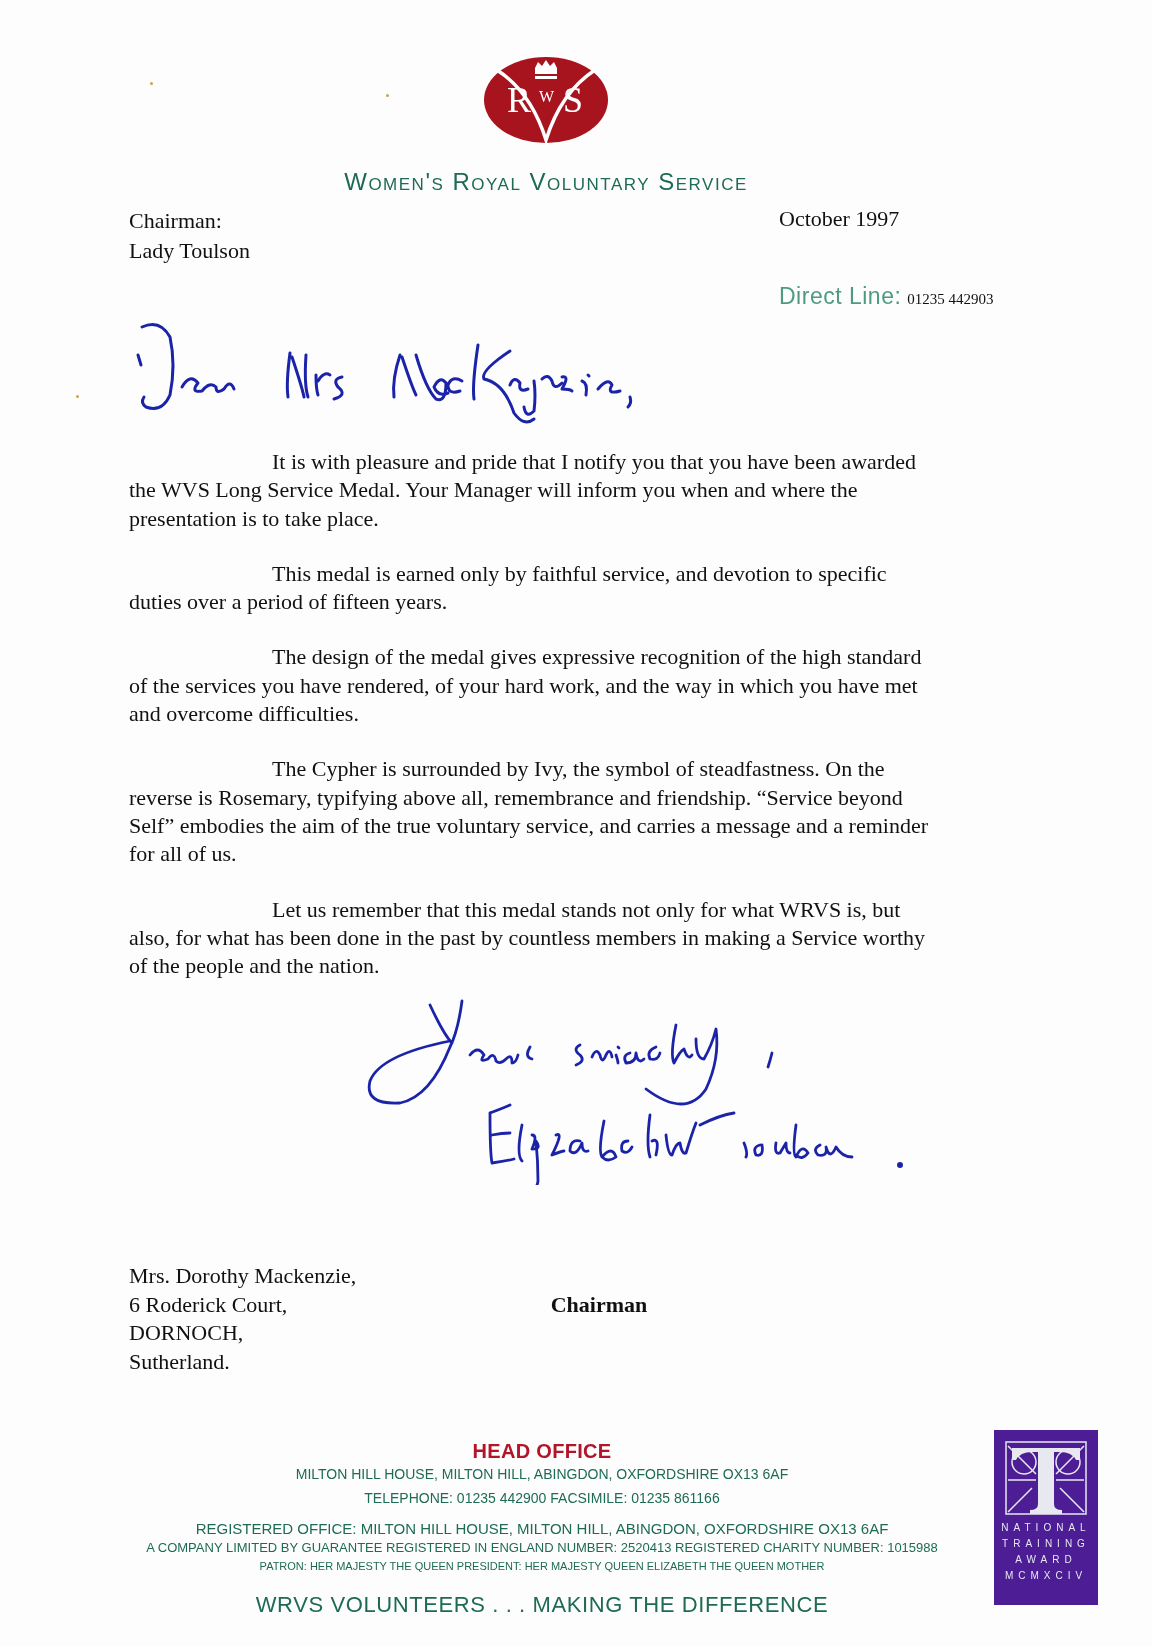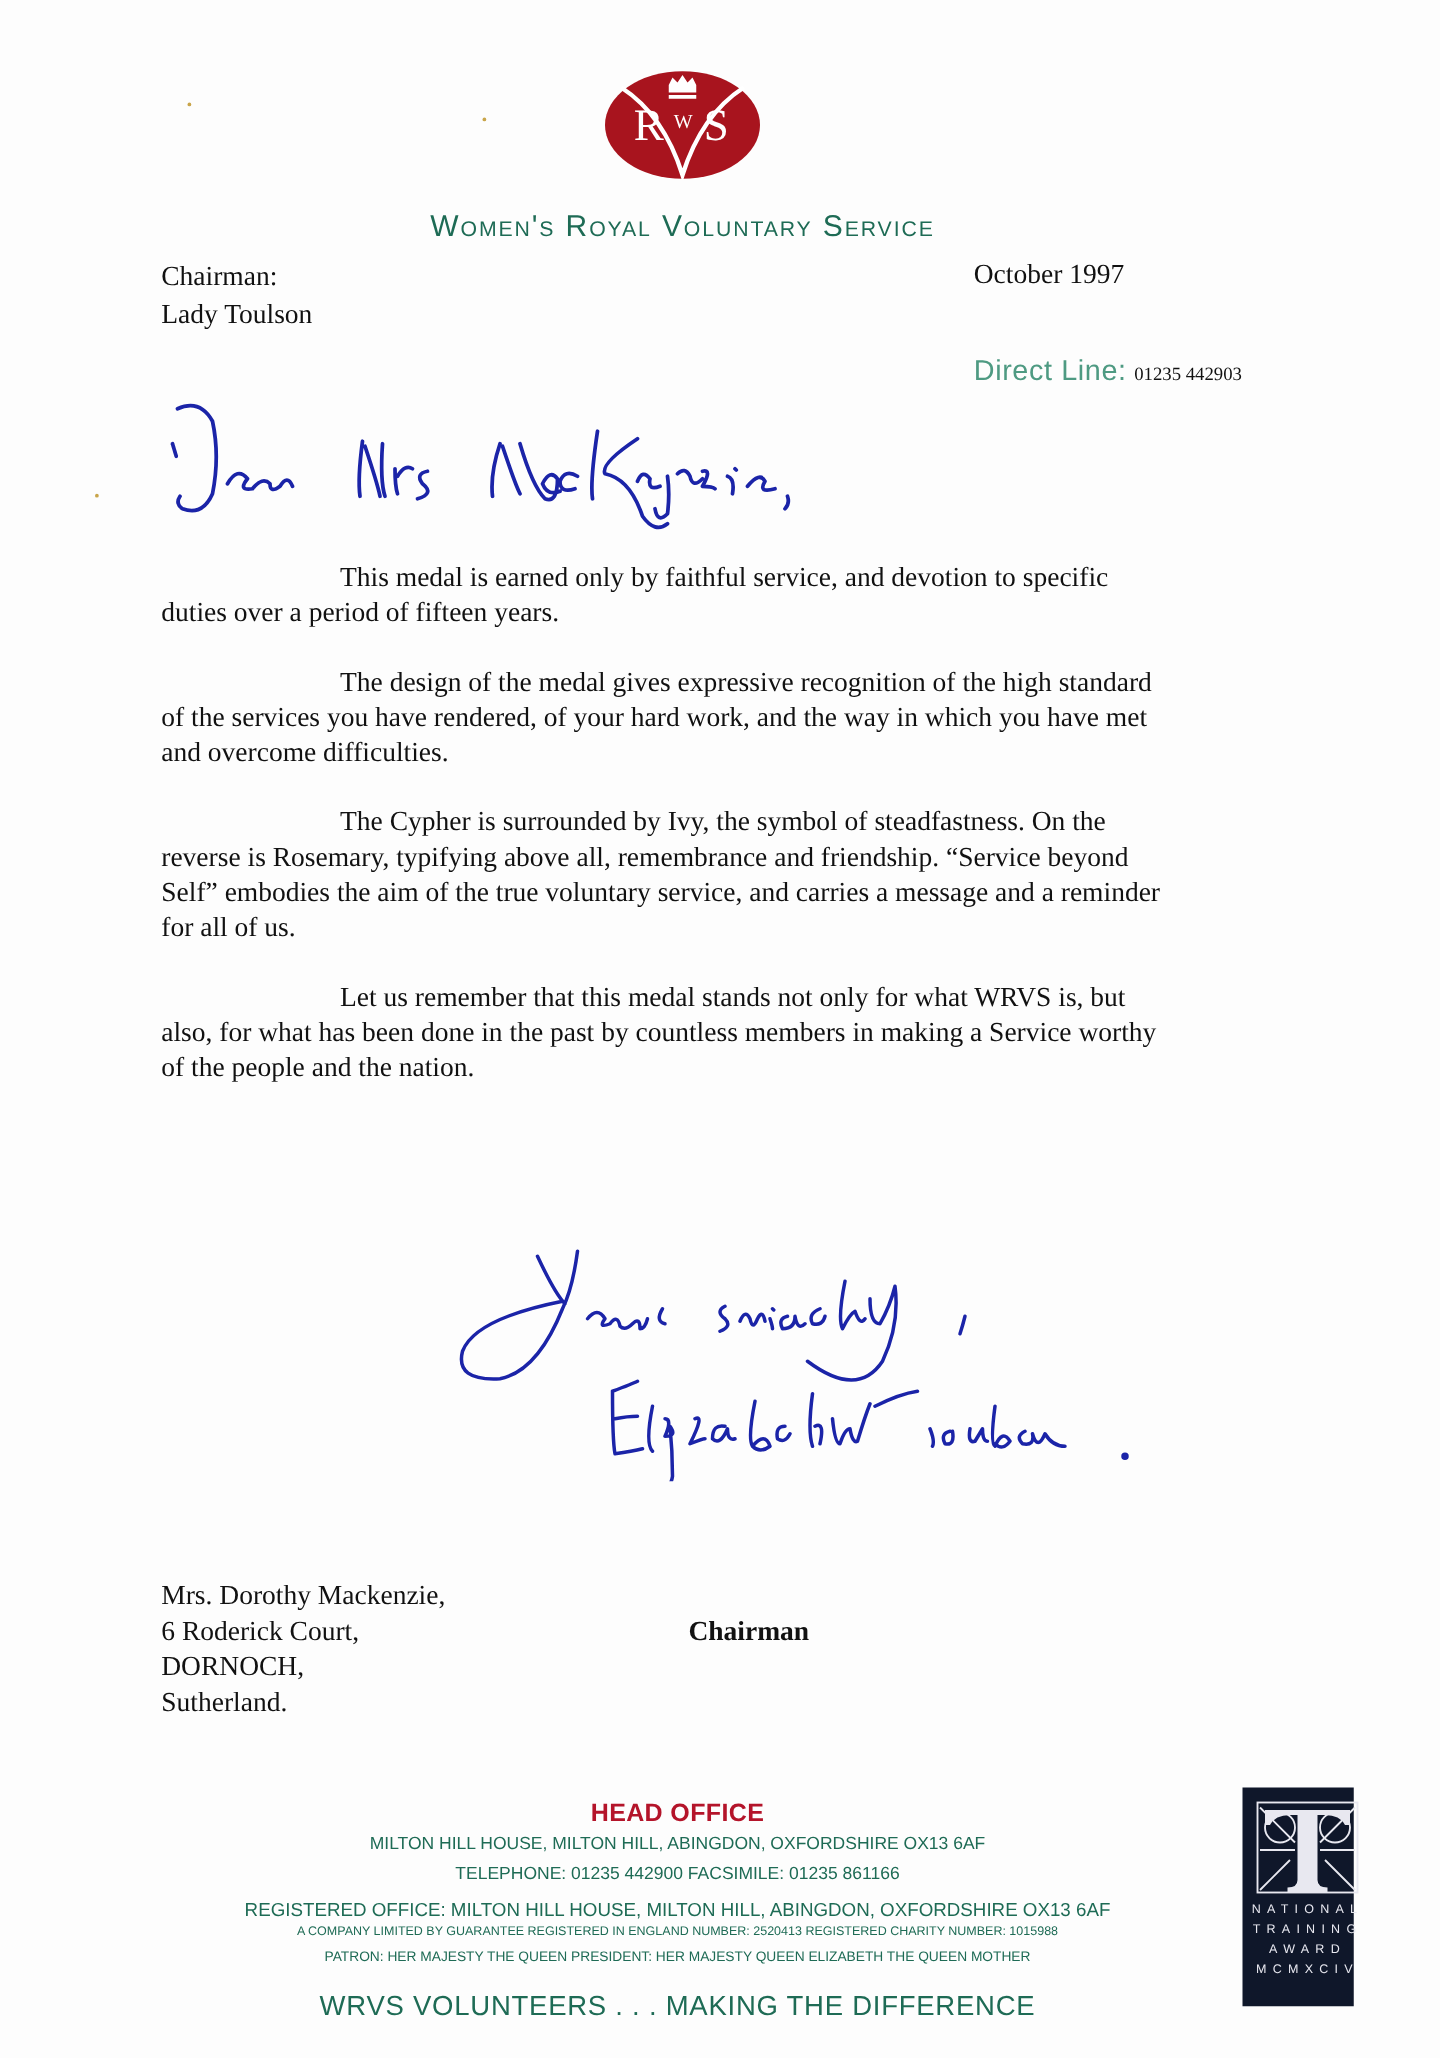--- a/index.html
+++ b/index.html
@@ -17,24 +17,24 @@
   .body-text p { margin:0 0 27px 0; }
   .body-text .indent { display:inline-block; width:143px; }
   .signoff { left:360px; top:995px; width:590px; height:190px; }
   .sig-title { left:0; width:1120px; top:1292px; text-align:center; font-weight:bold; font-size:22px;padding-left:39px; }
   .address { left:129px; top:1262px; font-size:22px; line-height:28.5px; }
   .footer { left:0; width:1084px; text-align:center; font-family:"Liberation Sans", sans-serif; color:#1e6b55; }
   .head-office { top:1440px; color:#b4142a; font-weight:bold; font-size:20px; letter-spacing:0.3px; }
   .f-addr { top:1466px; font-size:14px; }
   .f-tel { top:1490px; font-size:14px; }
   .f-reg1 { top:1520px; font-size:15px; }
-  .f-reg2 { top:1540px; font-size:10px; }
+  .f-reg2 { top:1540px; font-size:13px; }
   .f-reg3 { top:1560px; font-size:11px; }
   .tagline { top:1592px; font-size:22px; letter-spacing:0.6px; }
-  .nta { left:994px; top:1430px; width:89px; height:175px; background:#0f172a; }
+  .nta { left:994px; top:1430px; width:104px; height:175px; background:#4c1d95; }
   .nta .mark { position:absolute; left:8px; top:8px; width:88px; height:80px; }
   .nta .words { position:absolute; left:0; width:104px; top:90px; text-align:center; color:#e8e8f0; font-family:"Liberation Sans", sans-serif; font-size:10px; letter-spacing:5px; line-height:16px; }
   .speck { position:absolute; width:3px; height:3px; border-radius:50%; background:#c9a54a; }
 </style>
 </head>
 <body>
 
 <div class="abs logo">
   <svg width="126" height="92" viewBox="0 0 126 92">
     <ellipse cx="63" cy="48" rx="62" ry="43" fill="#a8141e"></ellipse>
@@ -68,20 +68,21 @@
     <path d="M160 38 q-4 30 -2 44 M162 42 q10 30 12 40 M176 40 q-2 30 2 42 M186 60 q0 14 2 20 M188 66 q6-10 12-6 M212 62 q-10 2 -4 10 q10 8 -4 12"></path>
     <path d="M270 40 q-8 24 -6 42 M272 42 q10 30 14 38 M286 40 q10 34 20 44 q10 4 10-16 q-6-8 -12 4 q4 10 14 6 M332 66 q-10-6 -14 4 q0 10 12 6"></path>
     <path d="M348 30 q-6 40 -4 54 M380 36 q-30 20 -26 28 q20 4 30 34 q10 14 20 6"></path>
     <path d="M380 70 q4-10 10-2 q-2 10 8 6 M404 66 q2 14 0 30 q-8 8 -10-4 M412 64 q6-6 10 2 q2 10 10 2 M432 62 q8-2 0 12 q8 0 10 2"></path>
     <path d="M452 66 q6 2 4 14 M458 60 l1 1 M468 74 q10-12 14-4 q-6 10 8 6"></path>
     <path d="M500 82 q2 6 -2 10"></path>
   </svg>
 </div>
 
 <div class="abs body-text">
+  <p><span class="indent"></span><span>It is with pleasure and pride that I notify you that you have been awarded the WVS Long Service Medal.    Your Manager will inform you when and where the presentation is to take place.</span></p>
   <p><span class="indent"></span><span>This medal is earned only by faithful service, and devotion to specific duties over a period of fifteen years.</span></p>
   <p><span class="indent"></span><span>The design of the medal gives expressive recognition of the high standard of the services you have rendered, of your hard work, and the way in which you have met and overcome difficulties.</span></p>
   <p><span class="indent"></span><span>The Cypher is surrounded by Ivy, the symbol of steadfastness. On the reverse is Rosemary, typifying above all, remembrance and friendship. “Service beyond Self” embodies the aim of the true voluntary service, and carries a message and a reminder for all of us.</span></p>
   <p><span class="indent"></span><span>Let us remember that this medal stands not only for what WRVS is, but also, for what has been done in the past by countless members in making a Service worthy of the people and the nation.</span></p>
 </div>
 
 <div class="abs signoff">
   <svg width="590" height="190" viewBox="0 0 590 190" fill="none" stroke="#1b24a8" stroke-width="2.8" stroke-linecap="round" stroke-linejoin="round">
     <path d="M70 10 q14 30 22 38 M102 6 q-4 30 -12 46 q-20 50 -50 56 q-36 2 -30 -22 q10 -26 80 -40"></path>
     <path d="M110 60 q8-10 14 0 q-6 8 4 4 q6 -8 8 2 q4 4 10 -2 q6 -6 6 4 q4 0 6 -8 M170 52 q-6 10 2 12"></path>

